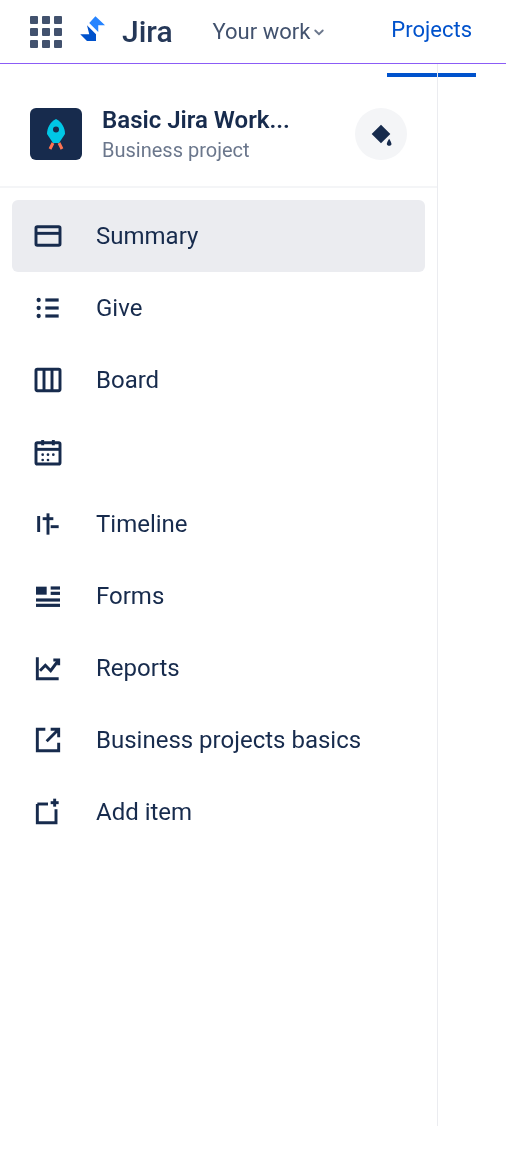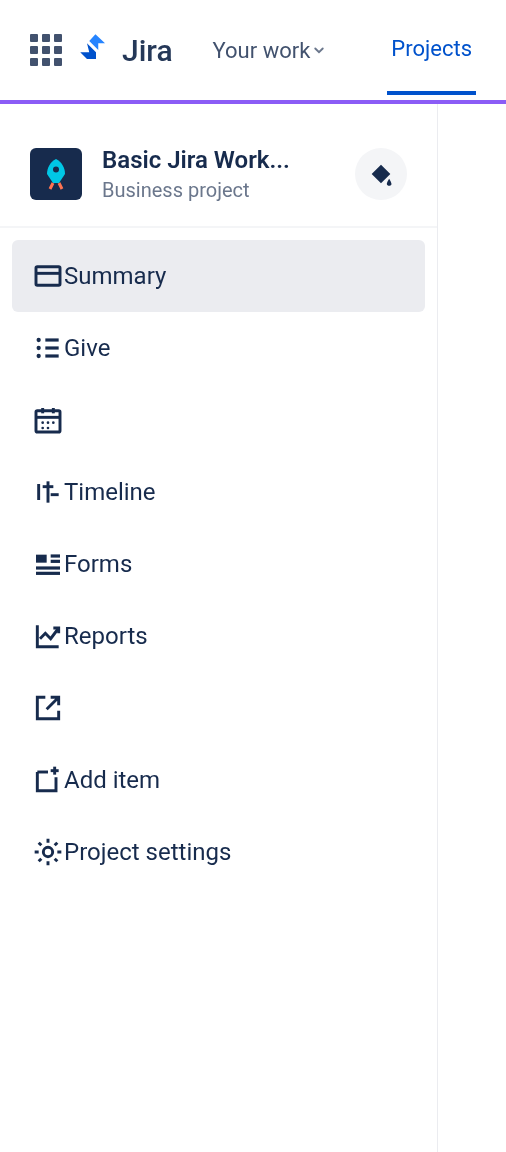--- a/index.html
+++ b/index.html
@@ -6,23 +6,23 @@
     body {
       font-family: -apple-system, BlinkMacSystemFont, "Segoe UI", Roboto, sans-serif;
       background: #fff;
       width: 506px;
       height: 1152px;
       overflow: hidden;
     }
     .topbar {
       display: flex;
       align-items: center;
-      height: 104px;
+      height: 64px;
       padding: 0 30px;
-      border-bottom: 4px solid #8b5cf6;
+      border-bottom: 1px solid #8b5cf6;
       gap: 16px;
     }
     .app-switcher {
       display: grid;
       grid-template-columns: repeat(3, 8px);
       grid-template-rows: repeat(3, 8px);
       gap: 4px;
       cursor: pointer;
     }
     .app-switcher span {
@@ -101,20 +101,21 @@
       justify-content: center;
       cursor: pointer;
     }
     .nav-list {
       list-style: none;
       padding: 12px;
     }
     .nav-list li {
       display: flex;
       align-items: center;
+      gap: 32px;
       padding: 20px 20px;
       border-radius: 6px;
       cursor: pointer;
       color: #172b4d;
     }
     .nav-list li.selected {
       background: #ebecf0;
     }
     .nav-icon {
       width: 32px; height: 32px;
@@ -201,20 +202,30 @@
               <line x1="10" y1="6" x2="20" y2="6" stroke="#172b4d" stroke-width="2.4"></line>
               <line x1="10" y1="12" x2="20" y2="12" stroke="#172b4d" stroke-width="2.4"></line>
               <line x1="10" y1="18" x2="20" y2="18" stroke="#172b4d" stroke-width="2.4"></line>
             </svg>
         </span>
         <span class="nav-label">Give</span>
       </li>
       <li>
         <span class="nav-icon">
           <svg width="32" height="32" viewBox="0 0 24 24">
+              <rect x="3" y="4" width="18" height="16" rx="1" stroke="#172b4d" stroke-width="2.2" fill="none"></rect>
+              <line x1="9" y1="4" x2="9" y2="20" stroke="#172b4d" stroke-width="2.2"></line>
+              <line x1="15" y1="4" x2="15" y2="20" stroke="#172b4d" stroke-width="2.2"></line>
+            </svg>
+        </span>
+        <span class="nav-label">Board</span>
+      </li>
+      <li>
+        <span class="nav-icon">
+          <svg width="32" height="32" viewBox="0 0 24 24">
               <rect x="3" y="5" width="18" height="16" rx="1" stroke="#172b4d" stroke-width="2.2" fill="none"></rect>
               <line x1="3" y1="10" x2="21" y2="10" stroke="#172b4d" stroke-width="2.2"></line>
               <line x1="8" y1="3" x2="8" y2="7" stroke="#172b4d" stroke-width="2.2"></line>
               <line x1="16" y1="3" x2="16" y2="7" stroke="#172b4d" stroke-width="2.2"></line>
               <circle cx="8" cy="14" r="1" fill="#172b4d"></circle>
               <circle cx="12" cy="14" r="1" fill="#172b4d"></circle>
               <circle cx="16" cy="14" r="1" fill="#172b4d"></circle>
               <circle cx="8" cy="18" r="1" fill="#172b4d"></circle>
               <circle cx="12" cy="18" r="1" fill="#172b4d"></circle>
             </svg>
@@ -253,36 +264,28 @@
         </span>
         <span class="nav-label">Reports</span>
       </li>
       <li>
         <span class="nav-icon">
           <svg width="32" height="32" viewBox="0 0 24 24">
               <path d="M10 4 L4 4 L4 20 L20 20 L20 14" stroke="#172b4d" stroke-width="2.2" fill="none"></path>
               <path d="M14 4 L20 4 L20 10 M20 4 L11 13" stroke="#172b4d" stroke-width="2.2" fill="none"></path>
             </svg>
         </span>
+        <span class="nav-label">Business projects basics</span>
       </li>
       <li>
         <span class="nav-icon">
           <svg width="32" height="32" viewBox="0 0 24 24">
               <path d="M4 6 L4 20 L18 20 L18 10" stroke="#172b4d" stroke-width="2.2" fill="none"></path>
               <path d="M4 6 L12 6" stroke="#172b4d" stroke-width="2.2" fill="none"></path>
               <line x1="17" y1="2" x2="17" y2="8" stroke="#172b4d" stroke-width="2.2"></line>
               <line x1="14" y1="5" x2="20" y2="5" stroke="#172b4d" stroke-width="2.2"></line>
             </svg>
         </span>
         <span class="nav-label">Add item</span>
       </li>
-      <li>
-        <span class="nav-icon">
-          <svg width="32" height="32" viewBox="0 0 24 24">
-              <circle cx="12" cy="12" r="3.5" stroke="#172b4d" stroke-width="2.2" fill="none"></circle>
-              <path d="M12 2 L12 5 M12 19 L12 22 M22 12 L19 12 M5 12 L2 12 M19 5 L17 7 M7 17 L5 19 M19 19 L17 17 M7 7 L5 5" stroke="#172b4d" stroke-width="2.2"></path>
-            </svg>
-        </span>
-        <span class="nav-label">Project settings</span>
-      </li>
     </ul>
   </div>
 </div>
 
 </body></html>

